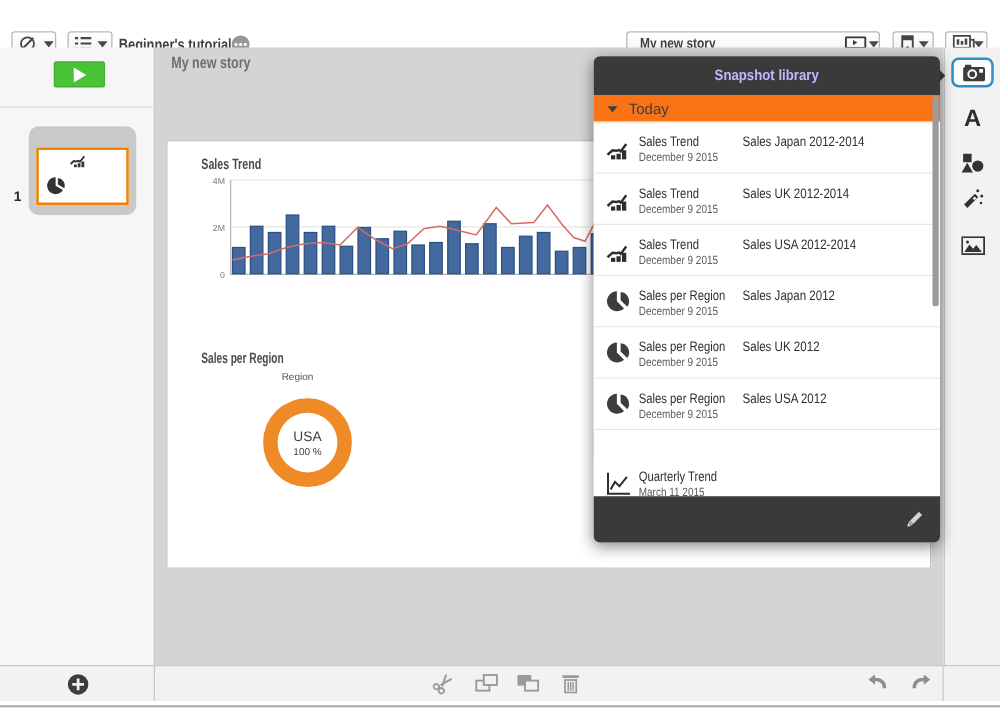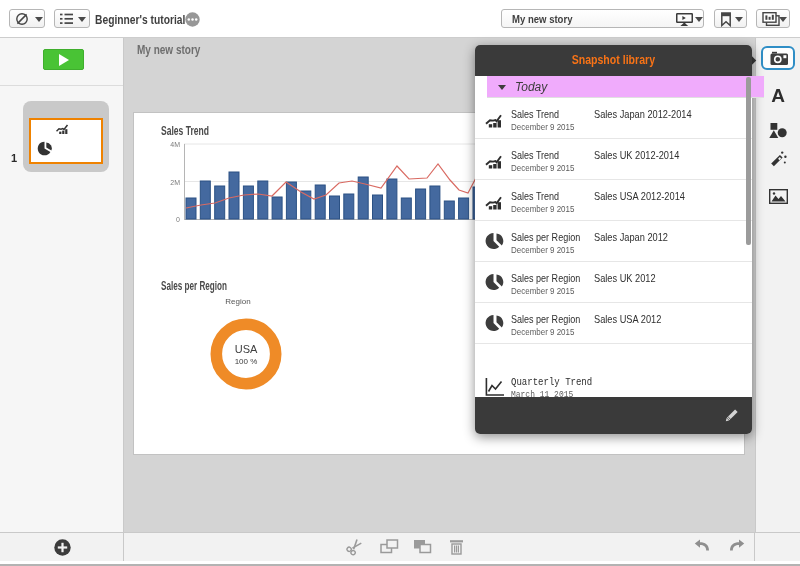--- a/index.html
+++ b/index.html
@@ -1,19 +1,19 @@
 <!DOCTYPE html>
 <html><head>
 <meta charset="utf-8">
 <style>
   html,body{margin:0;padding:0;}
   body{width:800px;height:566px;overflow:hidden;font-family:"Liberation Sans",sans-serif;background:#fff;position:relative;}
   .abs{position:absolute;}
   
-  #topbar{left:0;top:0;width:800px;height:37px;background:#fff;border-bottom:1px solid #cdcdcd;}
+  #topbar{left:0;top:16px;width:800px;height:37px;background:#fff;border-bottom:1px solid #cdcdcd;}
   .tbtn{position:absolute;top:9px;height:19px;border:1px solid #b6b6b6;border-radius:3px;background:linear-gradient(#ffffff,#f1f1f1);box-sizing:border-box;}
   .caret{position:absolute;width:0;height:0;border-left:4px solid transparent;border-right:4px solid transparent;border-top:5px solid #4a4a4a;}
   #apptitle{left:95px;top:12px;font-size:13px;font-weight:bold;color:#3f3f3f;transform:scaleX(.79);transform-origin:0 0;}
   
   #leftbar{left:0;top:38px;width:123px;height:494px;background:#f6f6f6;border-right:1px solid #c9c9c9;}
   #playbtn{left:43px;top:11px;width:39px;height:19px;background:#49c335;border:1px solid #3fae2d;border-radius:2px;}
   #playbtn .tri{position:absolute;left:15px;top:3.5px;width:0;height:0;border-top:6px solid transparent;border-bottom:6px solid transparent;border-left:10px solid #fff;}
   #lbdivider{left:0;top:47px;width:123px;border-top:1px solid #dcdcdc;}
   #thumbwrap{left:23px;top:63px;width:86px;height:71px;background:#c9c9c9;border-radius:8px;}
   #thumbslide{left:6px;top:17px;width:70px;height:42px;background:#fff;border:2px solid #ef8200;}
@@ -30,22 +30,22 @@
   
   #bottombar{left:0;top:532px;width:800px;height:29px;background:#f2f2f2;border-top:1px solid #c9c9c9;box-sizing:border-box;}
   #bb-d1{left:123px;top:0;width:1px;height:28px;background:#c9c9c9;}
   #bb-d2{left:754px;top:0;width:1px;height:28px;background:#c9c9c9;}
   #bstrip1{left:0;top:561px;width:800px;height:3px;background:#fff;}
   #bstrip2{left:0;top:564px;width:800px;height:2px;background:#b3b3b3;}
   .bicon{top:6px;}
   
   #panel{left:475px;top:45px;width:277px;height:389px;background:#fff;border-radius:5px;box-shadow:0 3px 12px rgba(0,0,0,0.45);}
   #pointer{left:743px;top:55px;width:11px;height:11px;background:#3a3a3a;transform:rotate(45deg);}
-  #phead{left:0;top:0;width:277px;height:31px;background:#3a3a3a;border-radius:5px 5px 0 0;color:#f97316;font-size:12px;font-weight:bold;text-align:center;line-height:31px;}
-  .sechead{left:12px;width:277px;height:22px;background:#f0abfc;border-bottom:1px solid #e0e0e0;box-sizing:border-box;font-style:italic;}
+  #phead{left:0;top:0;width:277px;height:31px;background:#3a3a3a;border-radius:5px 5px 0 0;color:#c4b5fd;font-size:12px;font-weight:bold;text-align:center;line-height:31px;}
+  .sechead{left:0;width:277px;height:22px;background:#f97316;border-bottom:1px solid #e0e0e0;box-sizing:border-box;}
   .sechead .tri{position:absolute;left:11px;top:9px;width:0;height:0;border-left:4.5px solid transparent;border-right:4.5px solid transparent;border-top:5px solid #3d3d3d;}
   .sechead .lbl{position:absolute;left:28px;top:4px;font-size:12px;color:#3d3d3d;}
   .prow{left:0;width:277px;height:41px;border-bottom:1px solid #e6e6e6;box-sizing:border-box;background:#fff;}
   .prow .t1{position:absolute;left:36px;top:10px;font-size:11px;color:#2f2f2f;transform:scaleX(.82);transform-origin:0 0;}
   .prow .t2{position:absolute;left:36px;top:23px;font-size:9.5px;color:#5c5c5c;transform:scaleX(.84);transform-origin:0 0;}
   .prow .t3{position:absolute;left:119px;top:10px;font-size:11px;color:#2f2f2f;transform:scaleX(.84);transform-origin:0 0;}
   .prow svg{position:absolute;left:10px;}
   #pfoot{left:0;top:352px;width:277px;height:37px;background:#3a3a3a;border-radius:0 0 5px 5px;}
   #pscroll{left:271px;top:32px;width:4.5px;height:168px;background:#9b9b9b;border-radius:2px;}
 </style>
@@ -326,21 +326,21 @@
     </div>
   <div class="abs prow" style="top:258px;" id="r6">
       <svg style="top:11px;" width="21" height="20">
         <path d="M8.5,9 L8.5,1 A8,8 0 1 0 14.2,14.7 Z" fill="#3d3d3d"></path>
         <path d="M11.5,8.2 L11.5,1.6 A7.4,7.4 0 0 1 16.8,13.4 Z" fill="#3d3d3d"></path>
       </svg>
       <div class="t1">Sales per Region</div>
       <div class="t2">December 9 2015</div>
       <div class="t3">Sales USA 2012</div>
     </div>
-  <div class="abs prow" style="top:321px;height:31px;border-bottom:none;overflow:hidden;font-family:Liberation Mono, monospace;" id="r7">
+  <div class="abs prow" style="top:321px;height:31px;border-bottom:none;overflow:hidden;" id="r7">
       <svg style="top:12px;" width="20" height="19">
         <path d="M1.4,0 L1.4,17 L19,17" fill="none" stroke="#2e2e2e" stroke-width="1.6"></path>
         <path d="M3.5,13.5 L7,7.5 L10.5,11 L16.5,3.5" fill="none" stroke="#2e2e2e" stroke-width="1.6"></path>
       </svg>
       <div class="t1">Quarterly Trend</div>
       <div class="t2">March 11 2015</div>
     </div>
   <div class="abs" id="pfoot">
     <svg class="abs" style="left:248px;top:11px;" width="16" height="16">
       <g transform="rotate(45 8 8)">

